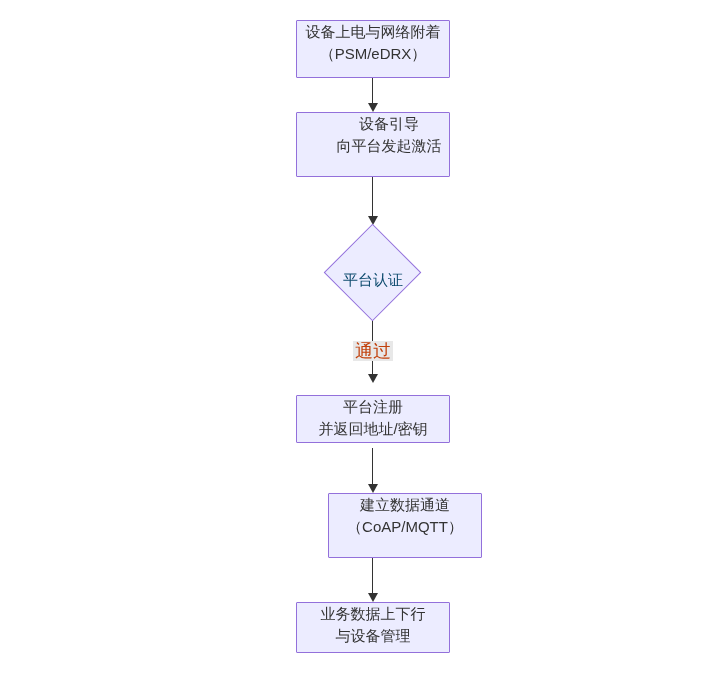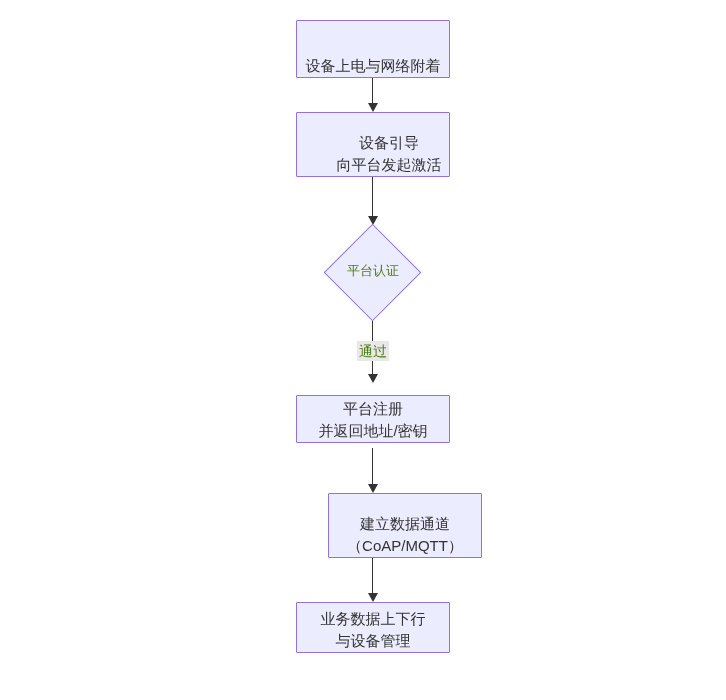--- a/index.html
+++ b/index.html
@@ -19,21 +19,21 @@
     position: absolute;
     left: 296px;
     width: 154px;
     box-sizing: border-box;
     background: #ECECFF;
     border: 1.5px solid #9370DB;
     border-radius: 1px;
     display: flex;
     flex-direction: column;
     align-items: center;
-    justify-content: flex-end;
+    justify-content: flex-start;
     text-align: center;
   }
   .node-line {
     font-size: 15px;
     line-height: 22px;
     color: #333333;
     white-space: nowrap;
   }
   .diamond-shape {
     position: absolute;
@@ -42,26 +42,26 @@
     width: 69px;
     height: 69px;
     box-sizing: border-box;
     background: #ECECFF;
     border: 1px solid #9370DB;
     transform: rotate(45deg);
   }
   .diamond-text {
     position: absolute;
     left: 313px;
-    top: 260px;
+    top: 269px;
     width: 120px;
     text-align: center;
-    font-size: 13px;
+    font-size: 15px;
     line-height: 22px;
-    color: #4d7c0f;
+    color: #0c4a6e;
   }
   .vline {
     position: absolute;
     left: 372px;
     width: 1.2px;
     background: #333333;
   }
   .arrowhead {
     position: absolute;
     left: 368px;
@@ -70,34 +70,35 @@
     border-left: 5px solid transparent;
     border-right: 5px solid transparent;
     border-top: 9px solid #333333;
   }
   .edge-label {
     position: absolute;
     left: 373px;
     top: 341px;
     transform: translateX(-50%);
     background: #e8e8e8;
-    color: #4d7c0f;
-    font-size: 14px;
+    color: #c2410c;
+    font-size: 18px;
     line-height: 20px;
     padding: 0 2px;
     white-space: nowrap;
   }
 </style>
 </head>
 <body>
 
 <div class="canvas">
 
   <div class="node" style="top:20px; height:58px;">
     <div class="node-line">设备上电与网络附着</div>
+    <div class="node-line">（PSM/eDRX）</div>
   </div>
 
   <div class="vline" style="top:78px; height:25px;"></div>
   <div class="arrowhead" style="top:103px;"></div>
 
   <div class="node" style="top:112px; height:65px;padding-left:32px;">
     <div class="node-line">设备引导</div>
     <div class="node-line">向平台发起激活</div>
   </div>
 

